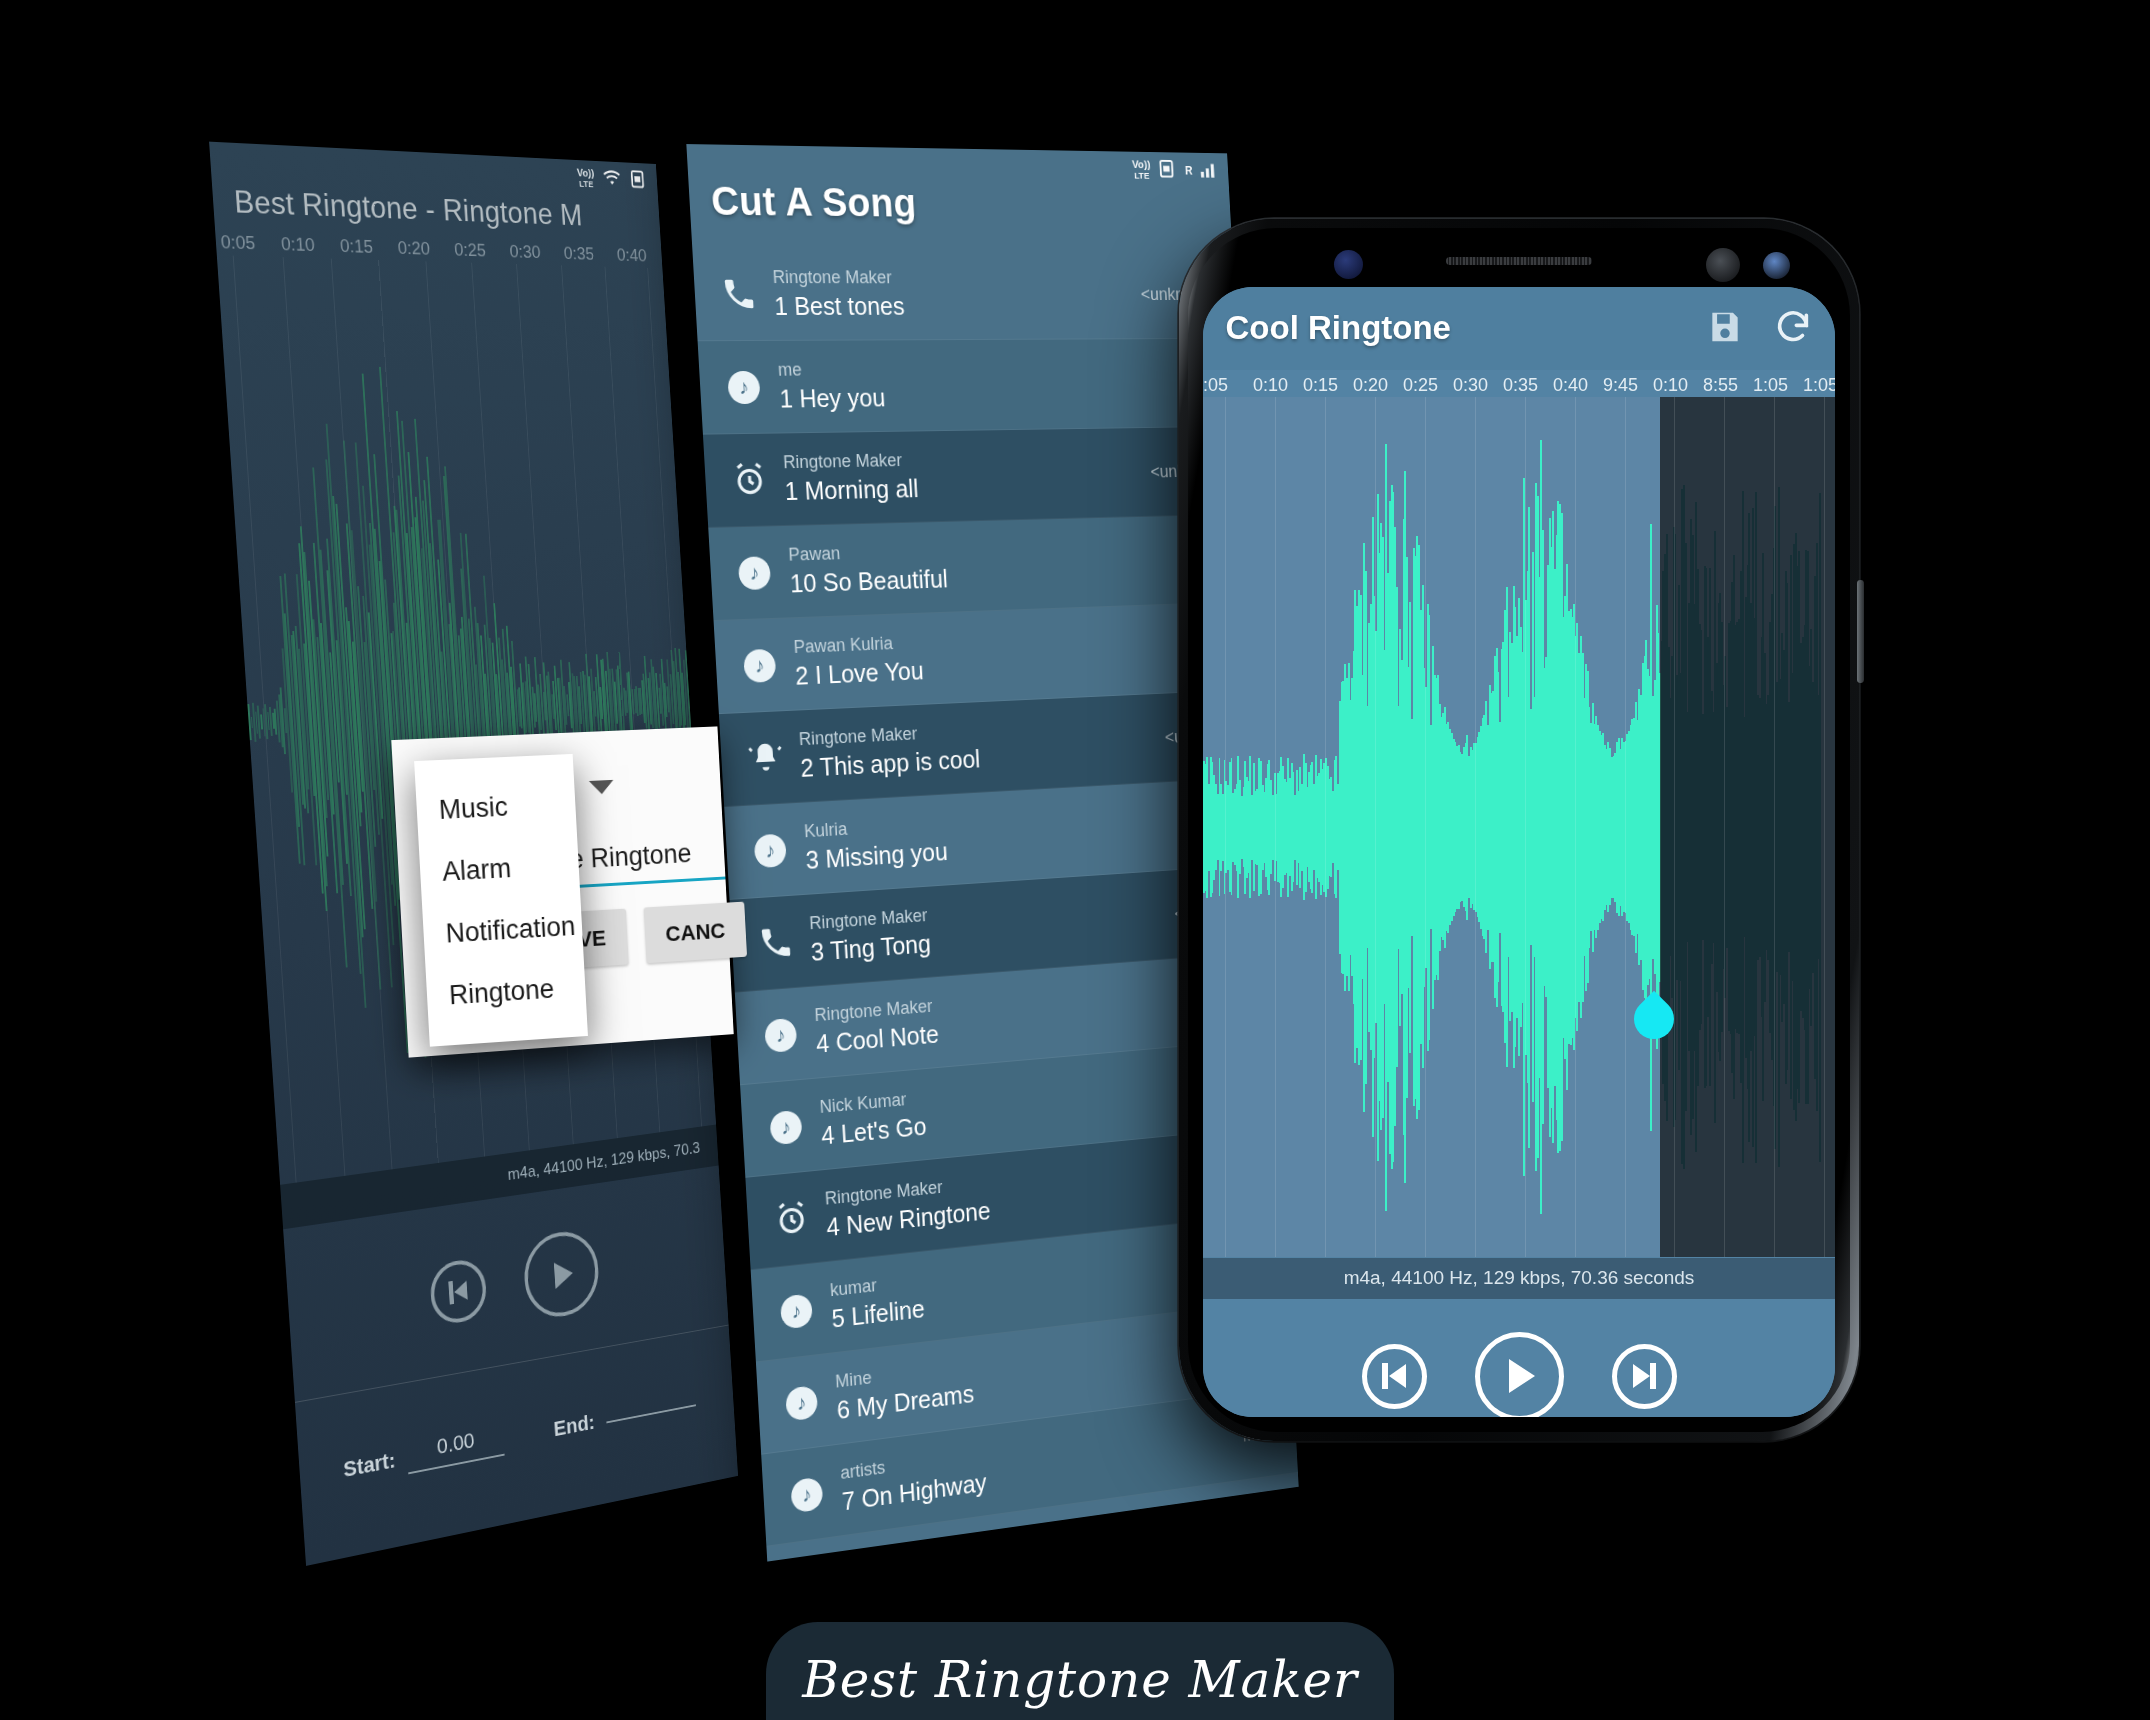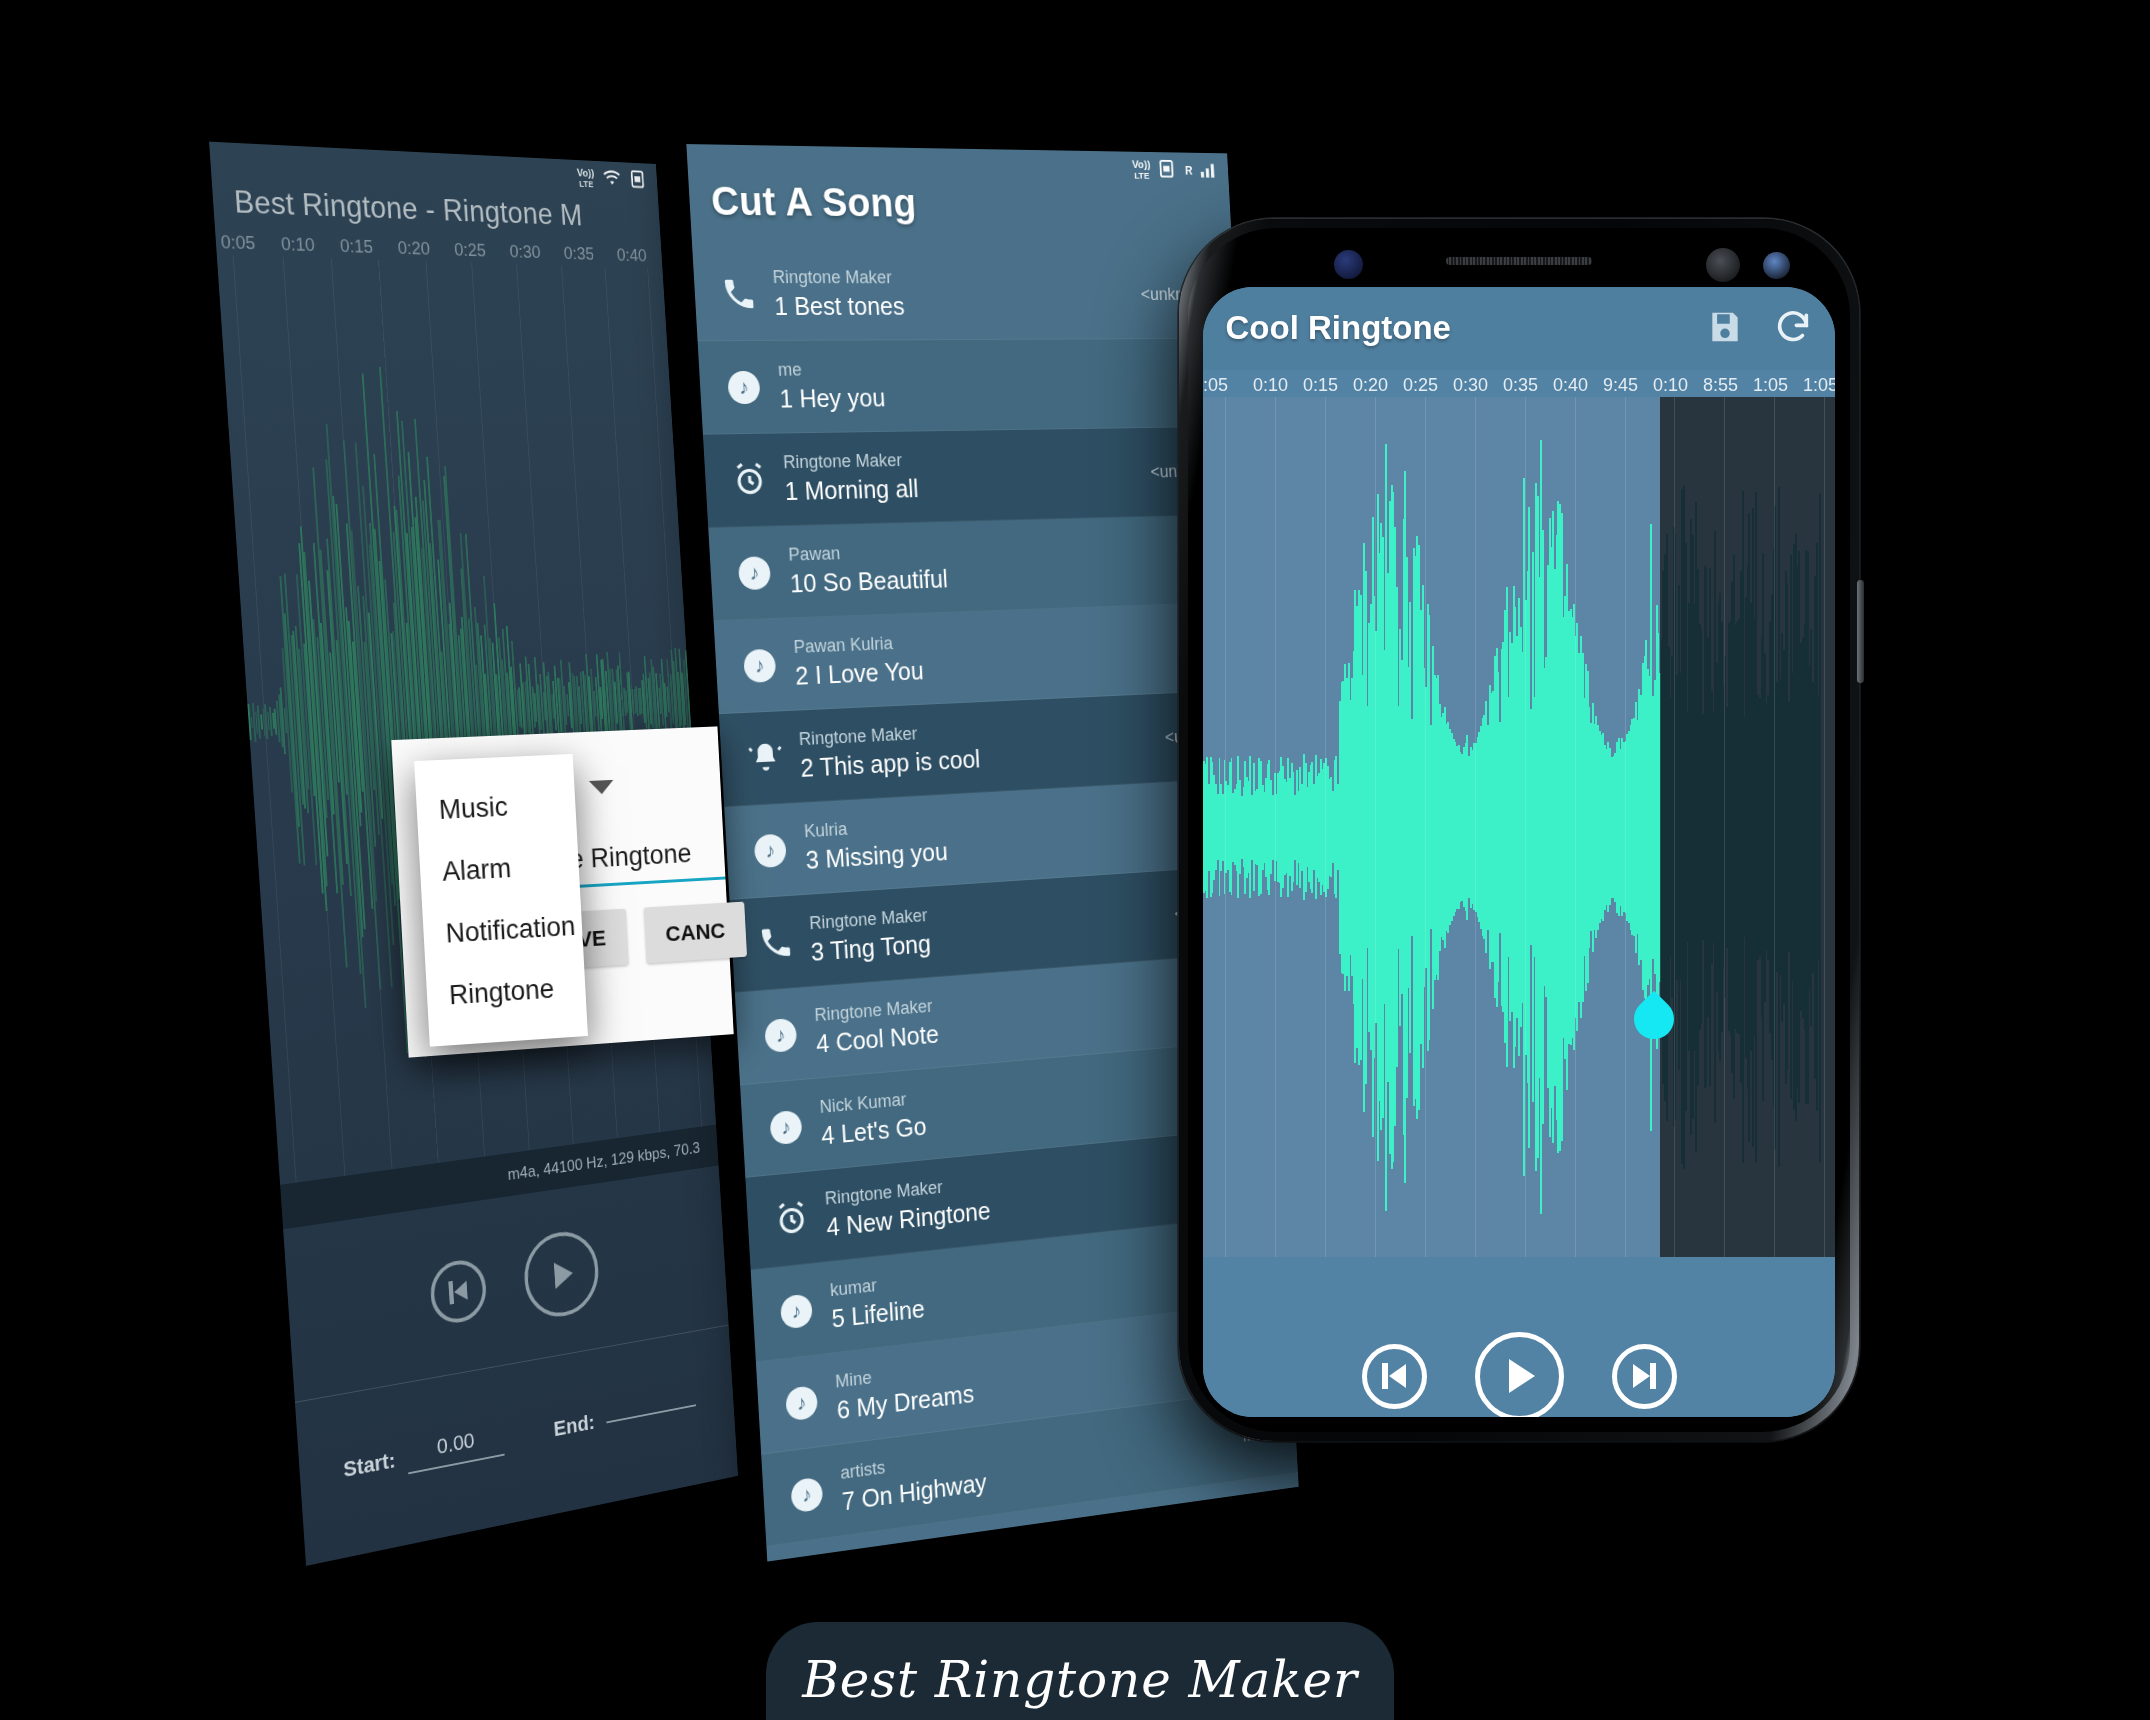--- a/index.html
+++ b/index.html
@@ -1123,20 +1123,21 @@
             <div class="gl" style="left: 272px;"></div>
             <div class="gl" style="left: 322px;"></div>
             <div class="gl" style="left: 372px;"></div>
             <div class="gl" style="left: 422px;"></div>
             <div class="gl" style="left: 471px;"></div>
             <div class="gl" style="left: 521px;"></div>
             <div class="gl" style="left: 571px;"></div>
             <div class="gl" style="left: 621px;"></div>
           </div>
 
+        <div class="ph-info">m4a, 44100 Hz, 129 kbps, 70.36 seconds</div>
 
         <div class="ph-transport">
           <div class="ph-circle ph-c-sm">
             <div class="ph-barv"></div>
               <div class="ph-tri ph-tri-sm" style="transform:rotate(180deg);margin-left:1.7px;"></div>
           </div>
           <div class="ph-circle ph-c-lg">
               <div class="ph-tri"></div>
             </div>
           <div class="ph-circle ph-c-sm">

